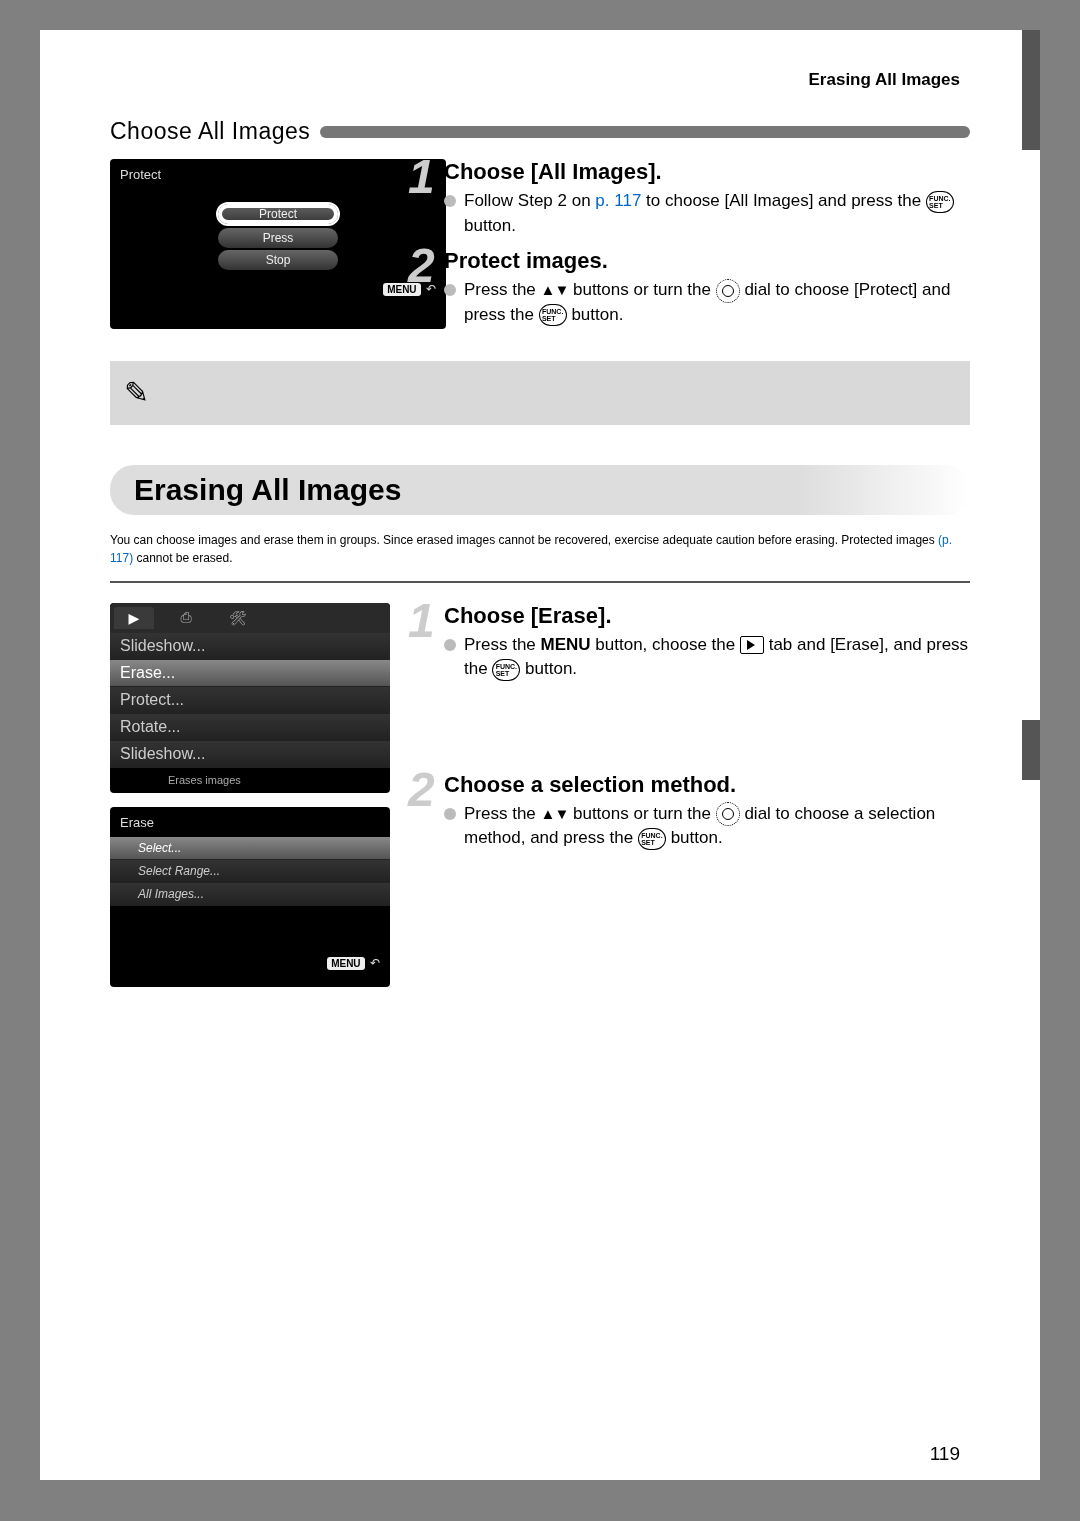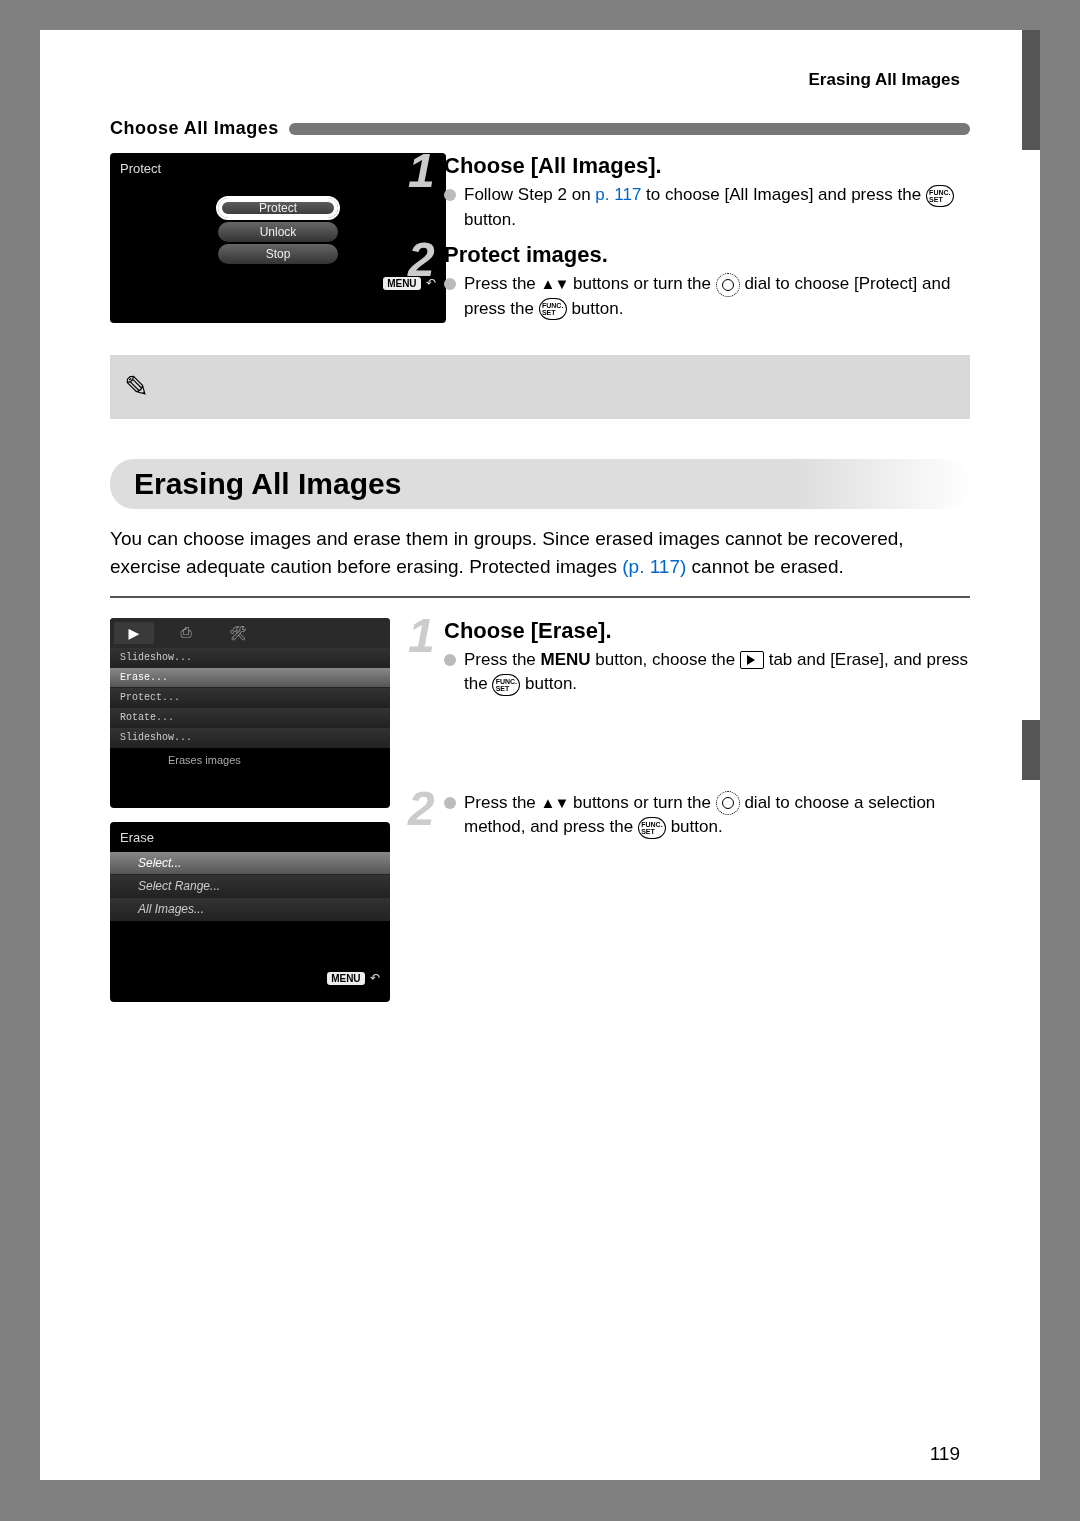--- a/index.html
+++ b/index.html
@@ -36,22 +36,22 @@
     font-size: 17px;
     margin-bottom: 28px;
     padding-right: 10px;
   }
   .section-bar {
     display: flex;
     align-items: center;
     margin: 10px 0 14px 0;
   }
   .section-title {
-    font-weight: 700;
-    font-size: 18px;
+    font-weight: 400;
+    font-size: 23px;
     letter-spacing: 0.5px;
     margin-right: 10px;
     white-space: nowrap;
   }
   .section-rule {
     flex: 1;
     height: 12px;
     background: #777;
     border-radius: 6px;
   }
@@ -141,21 +141,21 @@
   .main-heading-bar {
     background: linear-gradient(to right, #ddd 0%, #ddd 80%, #fff 100%);
     border-radius: 24px;
     padding: 8px 24px;
     margin: 40px 0 16px 0;
   }
   .main-heading {
     font-size: 30px;
     font-weight: 900;
   }
-  .intro { font-size: 19px; line-height: 1.5; margin-bottom: 14px; }
+  .intro { font-size: 12px; line-height: 1.5; margin-bottom: 14px; }
   .hr { border: none; border-top: 2px solid #555; margin: 4px 0 20px 0; }
   .page-num {
     position: absolute;
     bottom: 15px; right: 80px;
     font-size: 19px;
   }
   
   .cam {
     background: #000;
     border-radius: 4px;
@@ -190,24 +190,23 @@
     display: flex; background: #2a2a2a; padding: 2px 4px; gap: 12px;
     align-items: center; height: 26px;
   }
   .cam2-tab {
     width: 40px; height: 22px; display: flex; align-items: center; justify-content: center;
     font-size: 14px; color: #aaa;
   }
   .cam2-tab.active { background: #3a3a3a; color: #fff; border-radius: 3px 3px 0 0; }
   .cam2-list { }
   .cam2-item {
-    padding: 4px 10px; font-size: 10px; color: #ccc;
+    padding: 4px 10px; font-size: 16px; color: #ccc;
     border-bottom: 1px solid #222;
     background: linear-gradient(#333,#222);
-    font-family: Liberation Mono, monospace;
   }
   .cam2-item.sel { background: linear-gradient(#888,#555); color: #fff; }
   .cam2-foot { padding: 6px 10px; font-size: 11px; color: #aaa; margin-left: 48px; }
   .cam3 { width: 280px; height: 180px; padding: 6px 0 0 0; box-sizing: border-box; }
   .cam3-title { font-size: 13px; padding: 2px 10px 7px; }
   .cam3-item {
     padding: 4px 28px; font-size: 12px; color: #ccc;
     border-bottom: 1px solid #222;
     background: linear-gradient(#333,#222);
     font-style: italic;
@@ -228,21 +227,21 @@
     <div class="section-title">Choose All Images</div>
     <div class="section-rule"></div>
   </div>
 
   <div class="row">
     <div class="col-left">
       <div class="cam cam1">
         <div class="cam1-title">Protect</div>
         <div class="cam1-center">
           <div class="cam1-btn sel">Protect</div>
-          <div class="cam1-btn">Unlock</div>
+          <div class="cam1-btn">Press</div>
           <div class="cam1-btn">Stop</div>
         </div>
         <div class="cam1-bottom">
           <span class="cam-menulabel">MENU</span>
           <span>↶</span>
         </div>
       </div>
     </div>
     <div class="col-right">
       <div class="step">
@@ -333,20 +332,21 @@
               </span>
             <span> button.</span>
           </div>
         </div>
       </div>
 
       <div style="height:80px"></div>
 
       <div class="step">
         <div class="step-num">2</div>
+        <div class="step-head">Choose a selection method.</div>
         <div class="step-body">
           <div class="bullet">
             <span>Press the </span><span class="arrows">▲▼</span><span> buttons or turn the </span>
             <span class="icon-dial"></span>
             <span> dial to choose a selection method, and press the </span>
             <span class="icon-funcset">
                 <span>FUNC.<br>SET</span>
               </span>
             <span> button.</span>
           </div>

